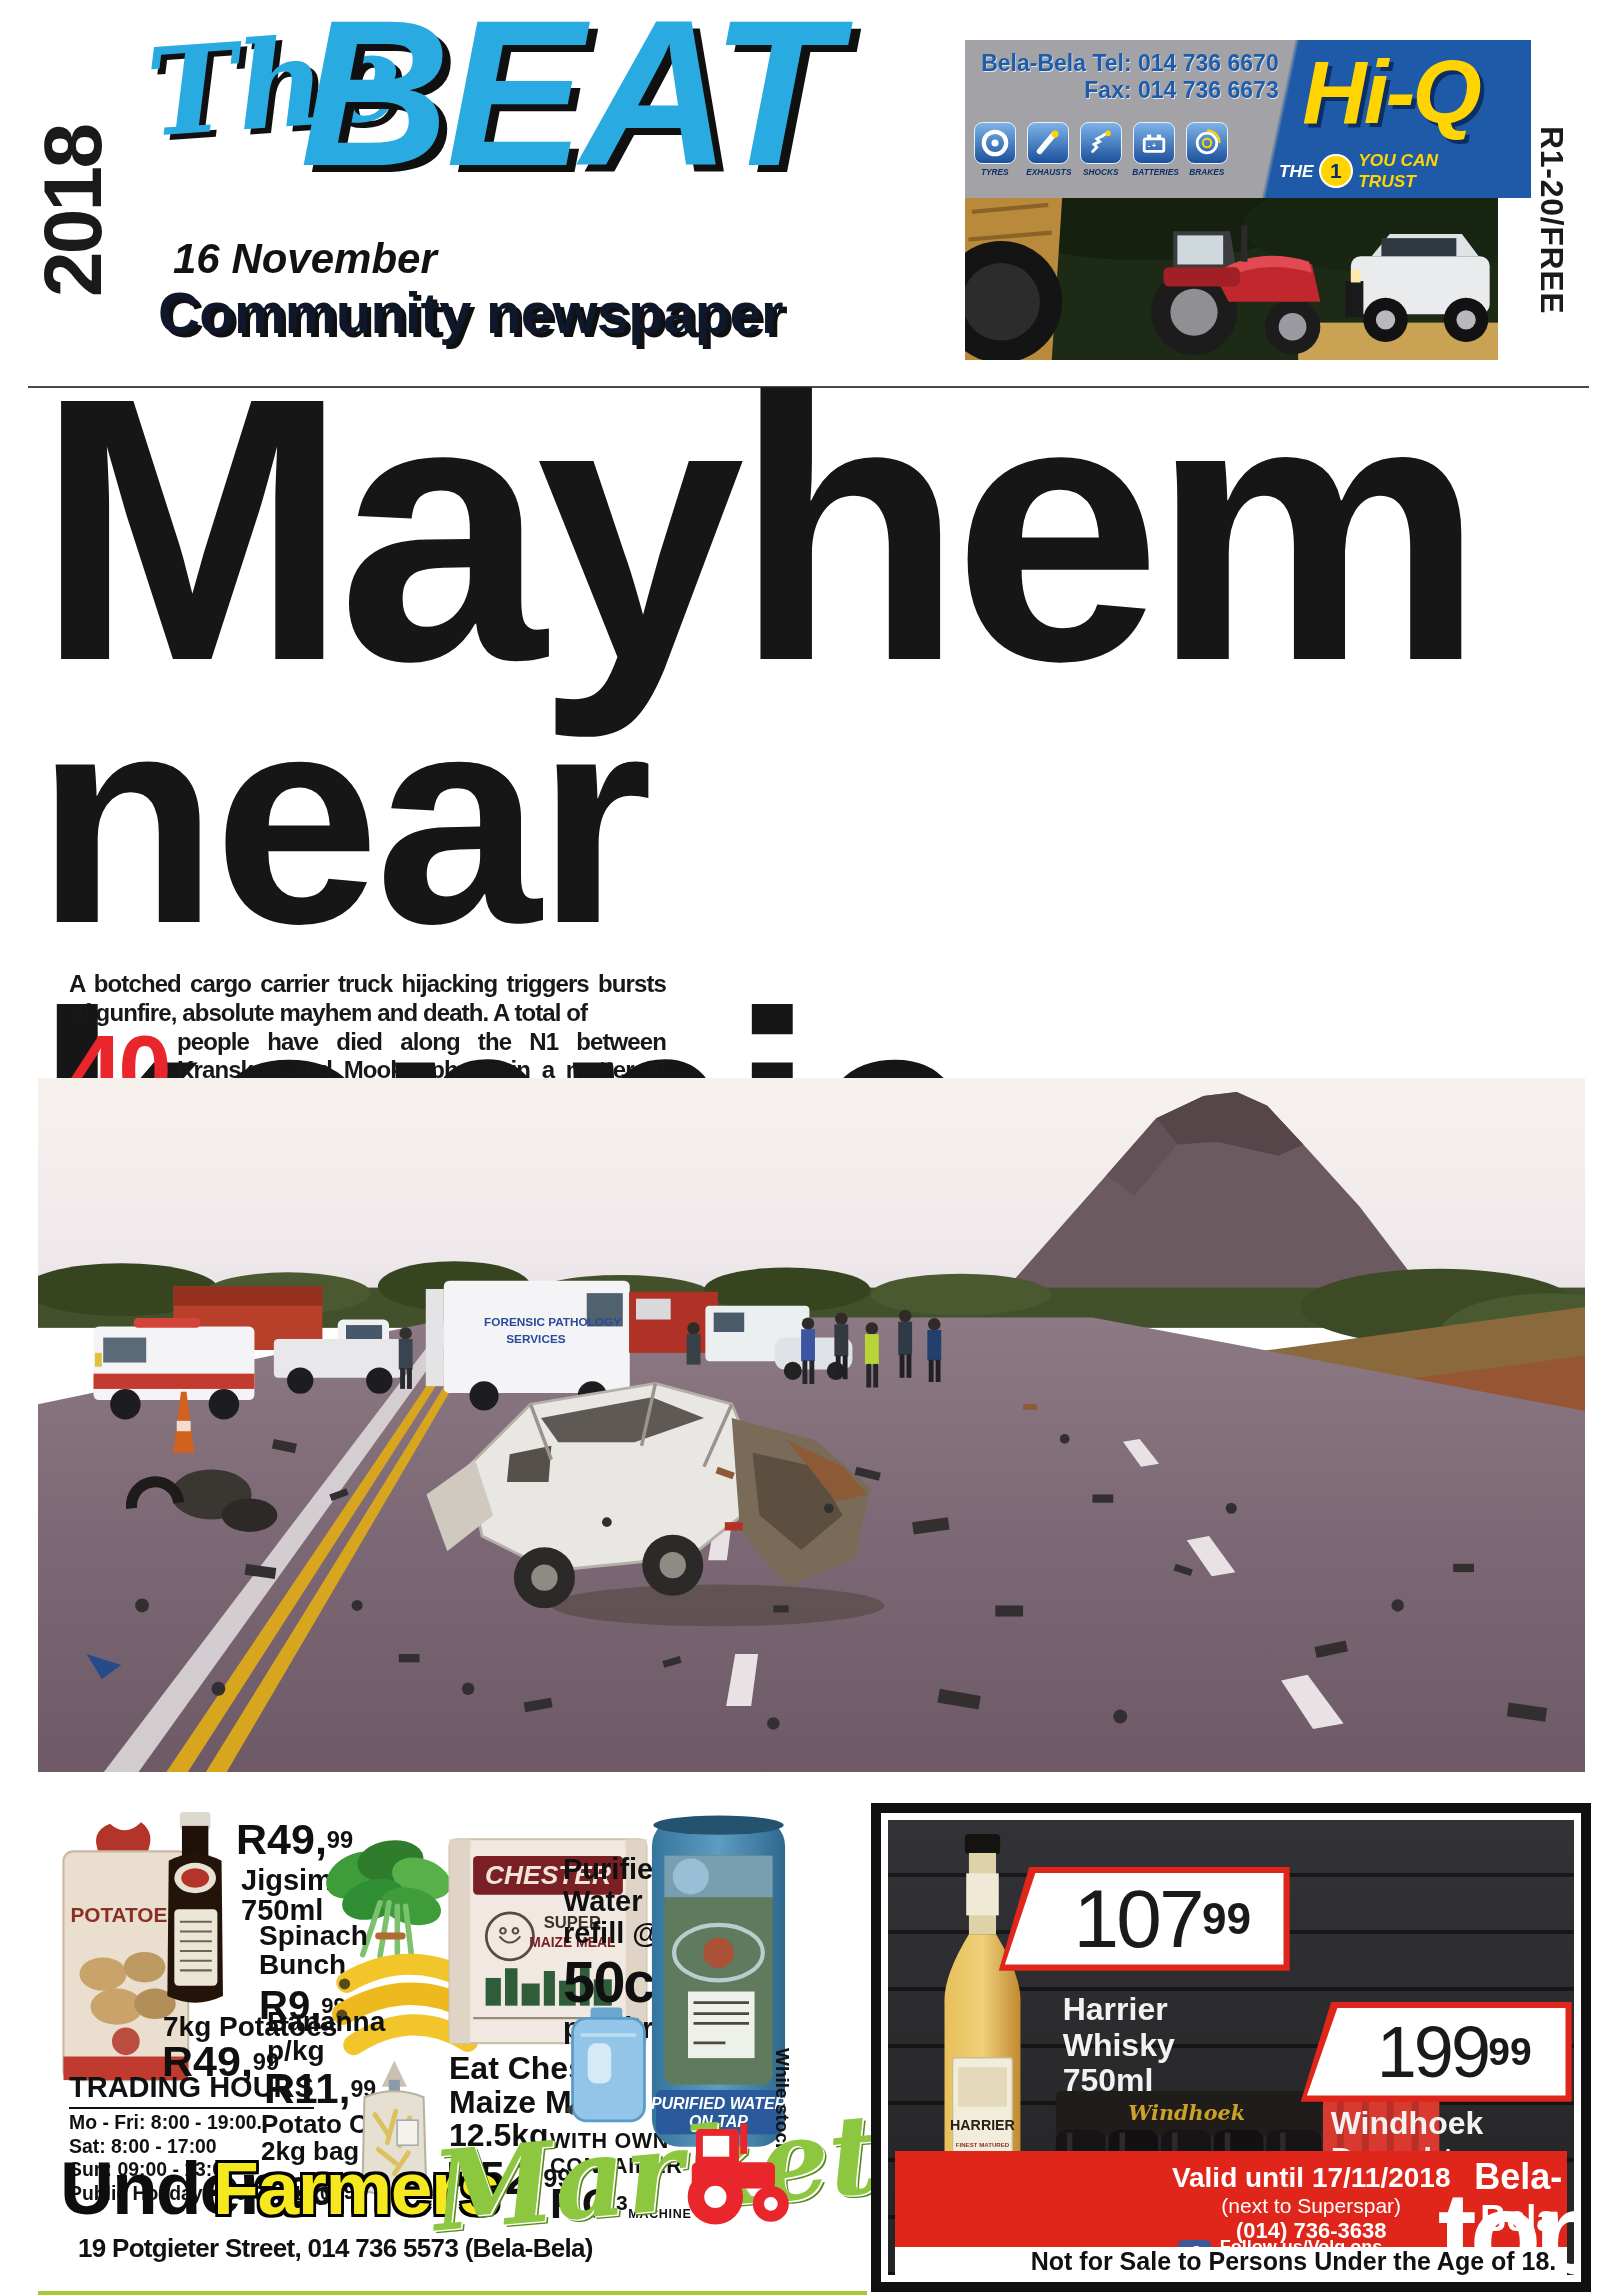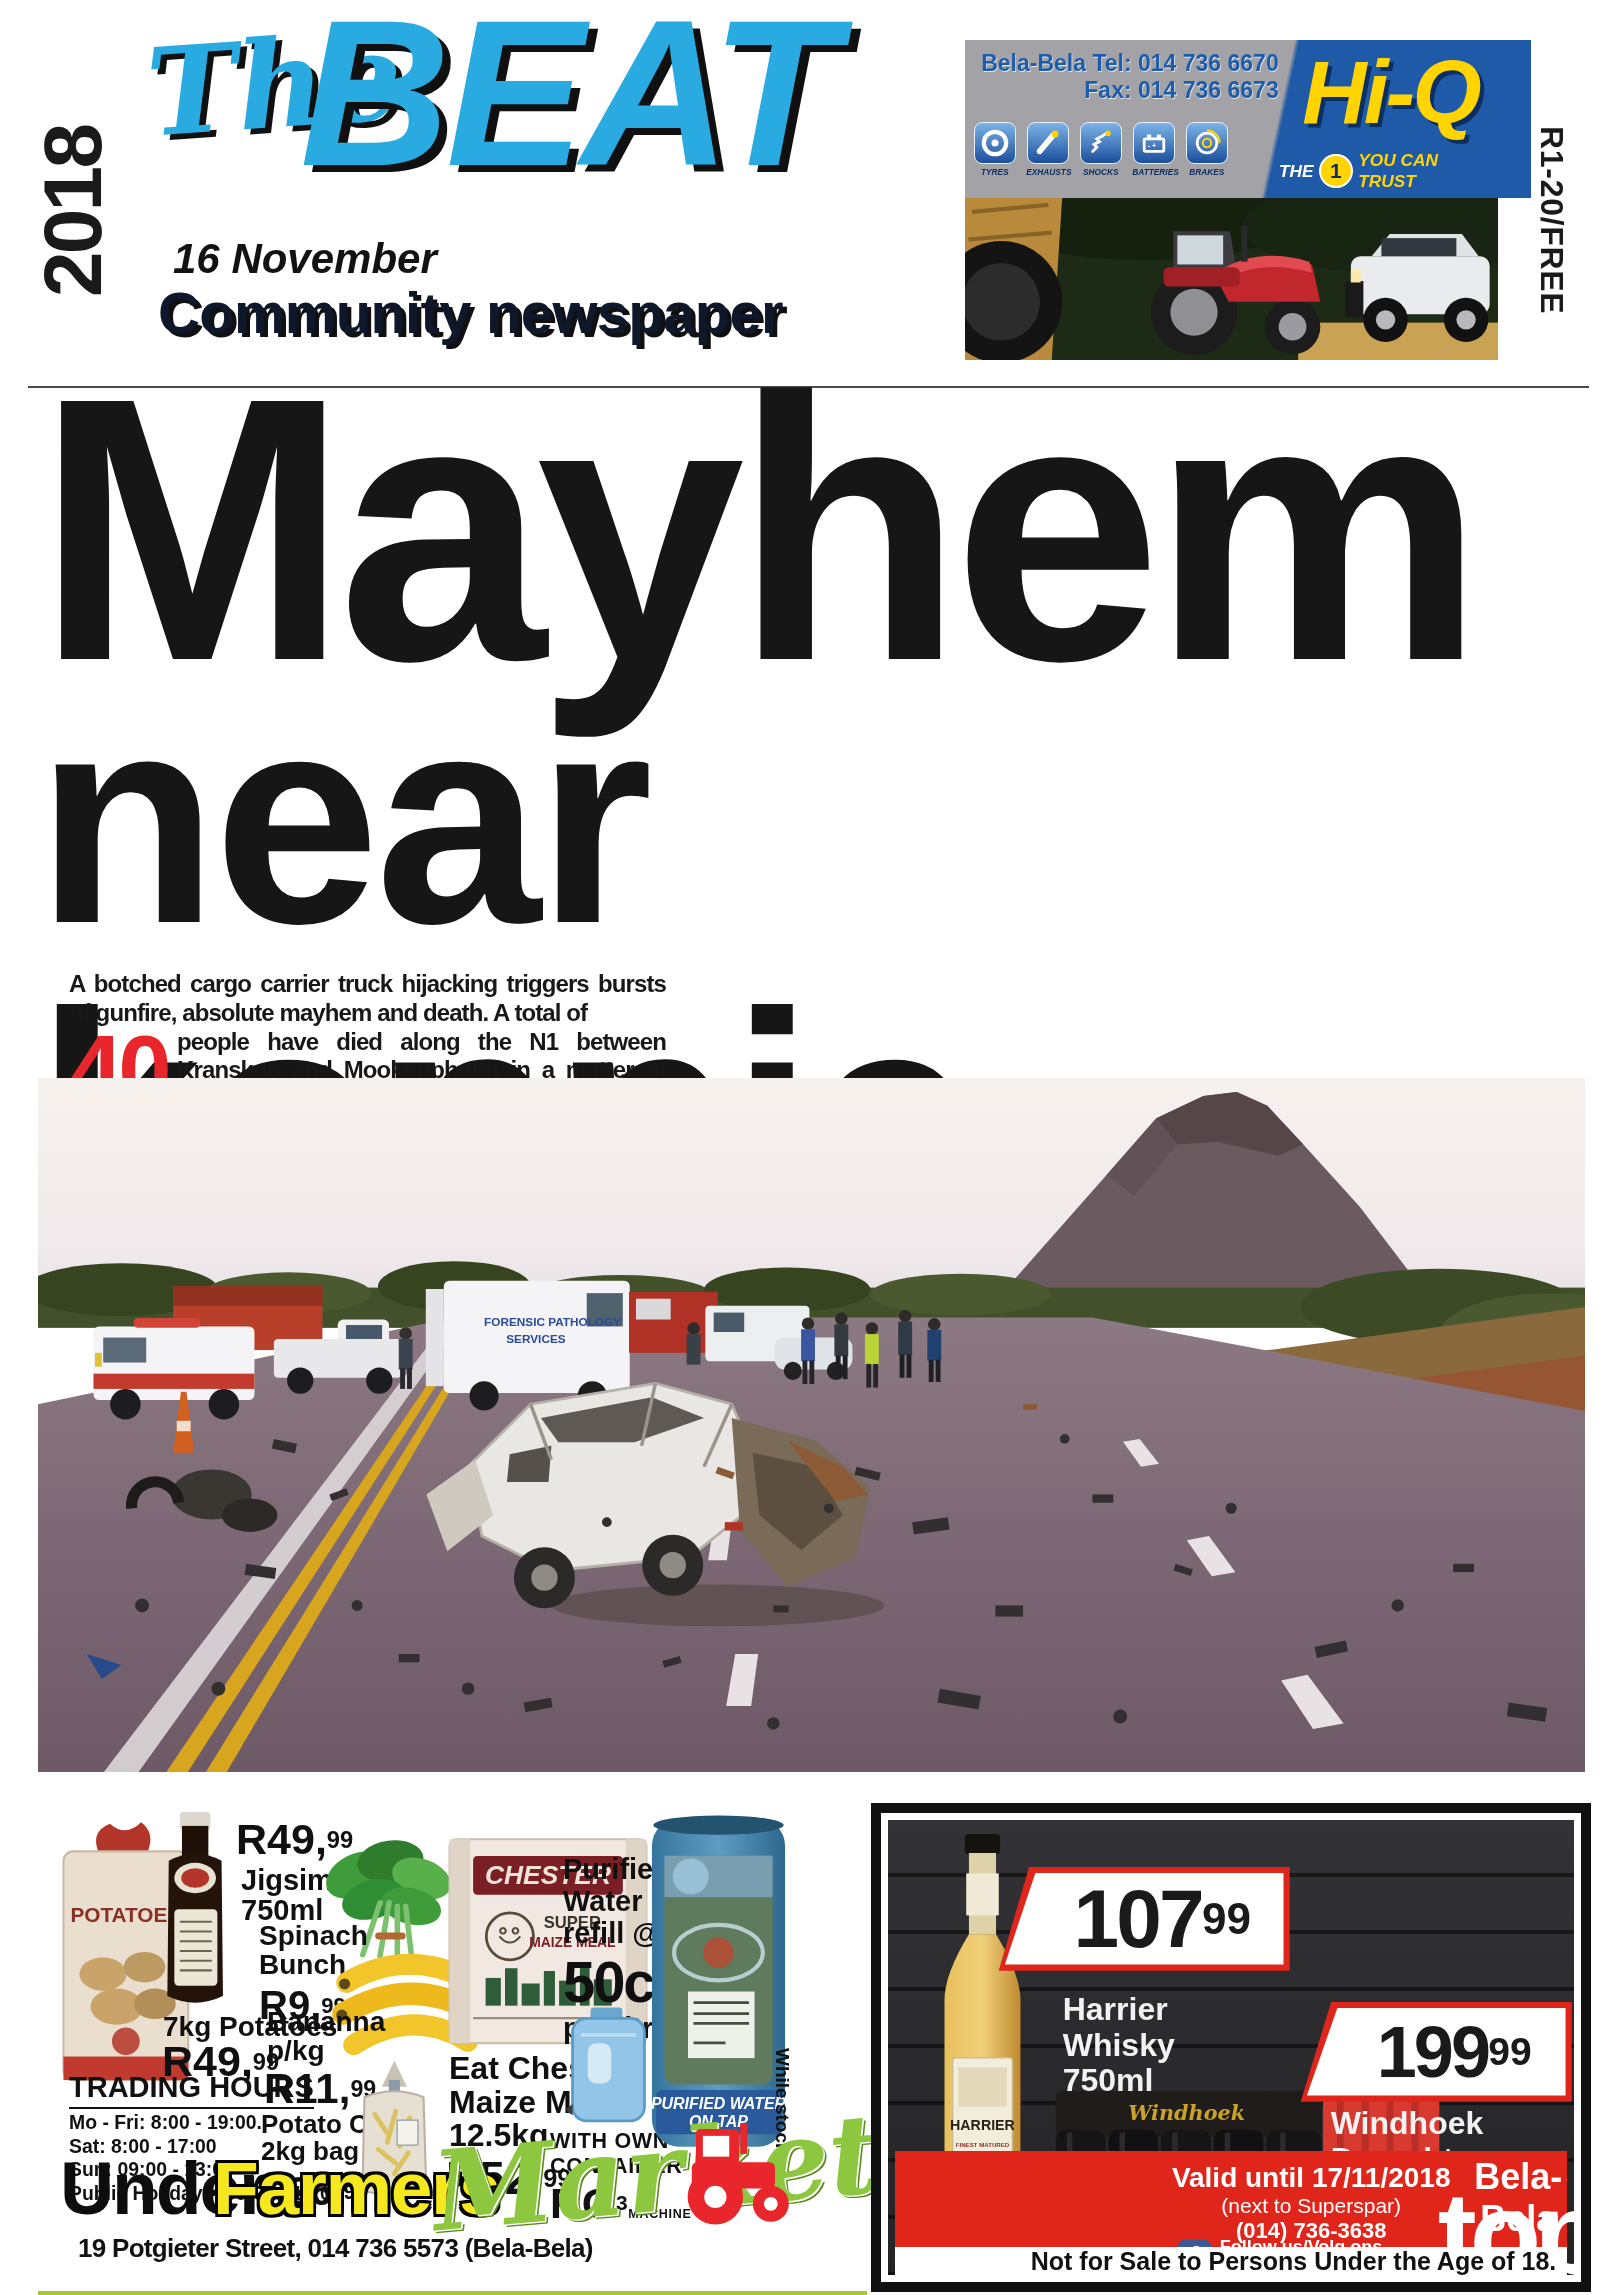--- a/index.html
+++ b/index.html
@@ -79,21 +79,21 @@
   .tops{left:871px;top:1803px;width:720px;height:489px;background:#101010;}
   .tops-inner{left:9.7px;top:9.7px;right:9.7px;bottom:9.7px;background:#fff;}
   .tops-content{left:7px;top:7px;right:7px;bottom:7px;overflow:hidden;
       background:
         repeating-linear-gradient(180deg,rgba(0,0,0,0) 0 53px,rgba(0,0,0,.5) 53px 57px),
         linear-gradient(180deg,#333236,#29282b 60%,#242326);}
   .bubble{background:#e0251b;}
   .bubble,.bubble .in{clip-path:polygon(30.5px 0,100% 0,100% 100%,0 100%);}
   .bubble .in{position:absolute;left:6.2px;top:6.2px;right:6.2px;bottom:6.2px;background:#fff;
       display:flex;align-items:center;justify-content:center;color:#1a1a1a;}
-  .bubble .main{font-size:82px;font-weight:bold;letter-spacing:-2.8px;margin-left:36px;}
+  .bubble .main{font-size:82px;font-weight:normal;letter-spacing:-2.8px;margin-left:36px;}
   .bubble .cents{font-size:44px;font-weight:bold;vertical-align:40%;}
   .tops-prod{color:#f2f2f2;font-weight:bold;line-height:1.12;}
   .tops-band{left:7px;right:7px;top:331px;bottom:28px;background:#e0251b;}
   .tops-white{left:7px;right:7px;bottom:0;height:28px;background:#fff;color:#111;
       font-size:25px;font-weight:bold;display:flex;align-items:center;justify-content:flex-end;padding-right:11px;}
   .band-c{color:#fff;text-align:center;}
   .tops-logo-region{font-size:36px;font-weight:bold;color:#fff;}
   .tops-logo{font-size:117px;font-weight:bold;letter-spacing:-7px;color:#fff;line-height:.8;}
   .spar-box{background:#fff;color:#e0251b;font-weight:bold;font-size:18px;
       padding:1.4px 5.6px;display:inline-flex;align-items:center;gap:2.8px;}

